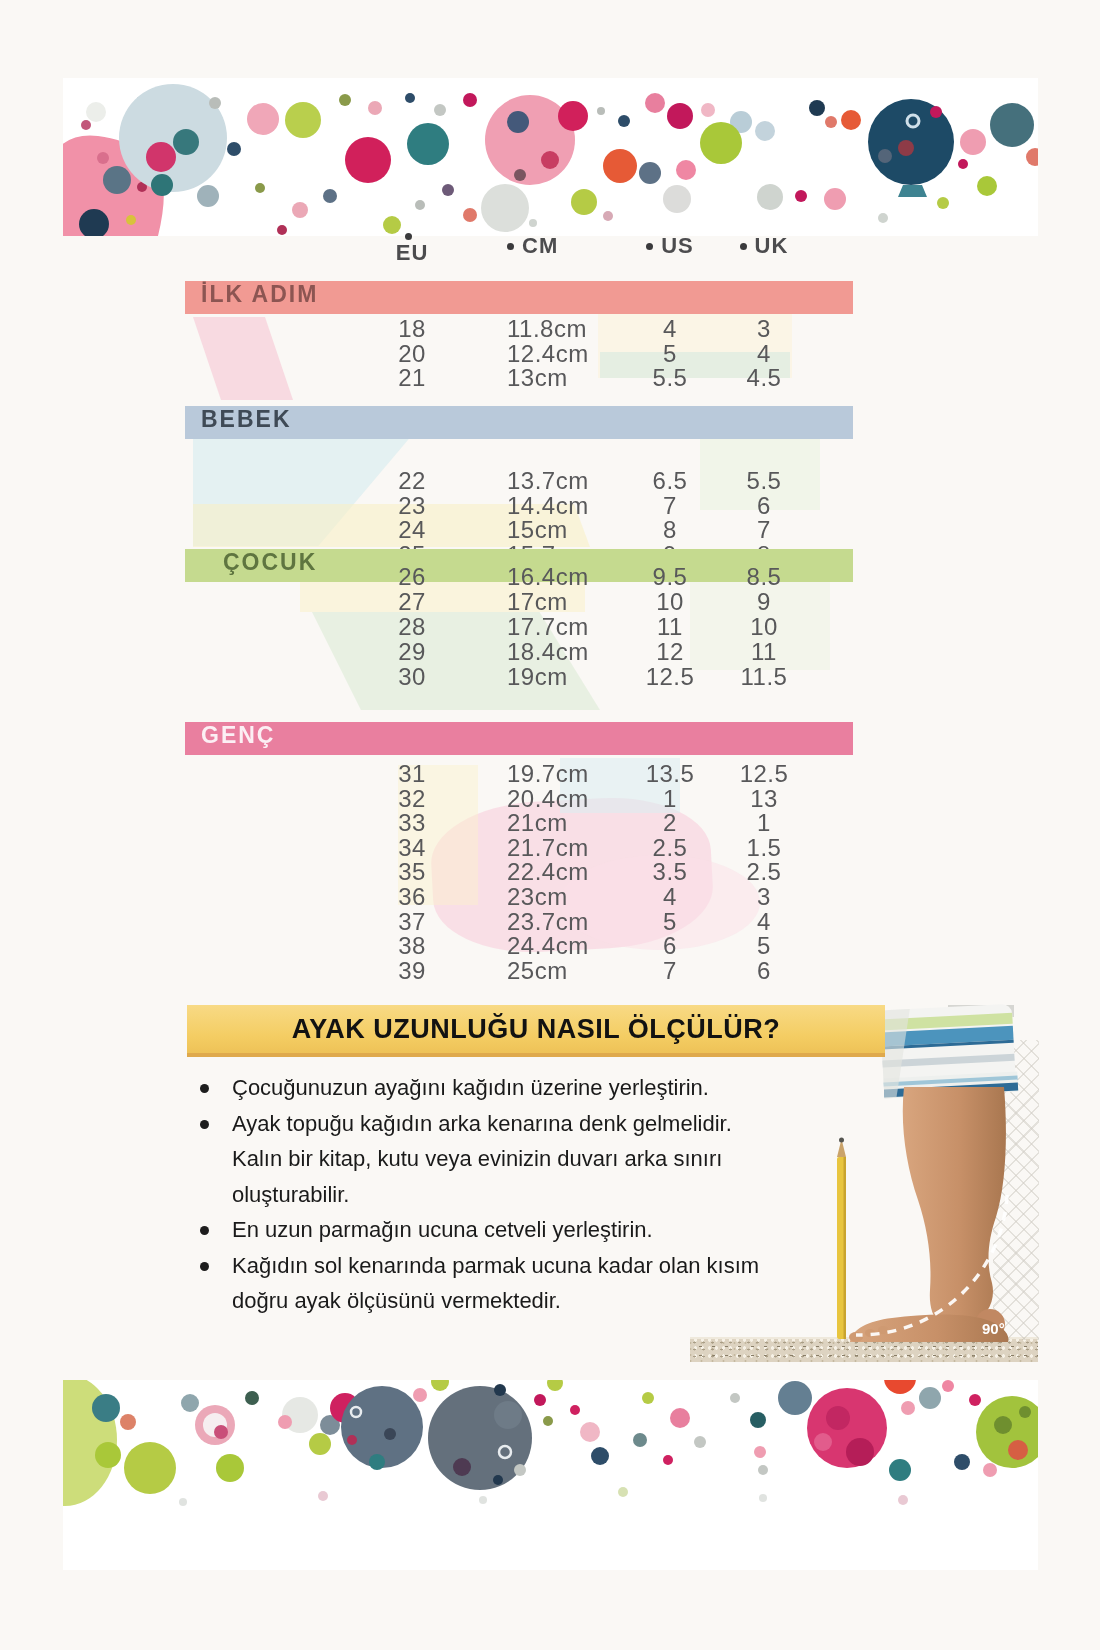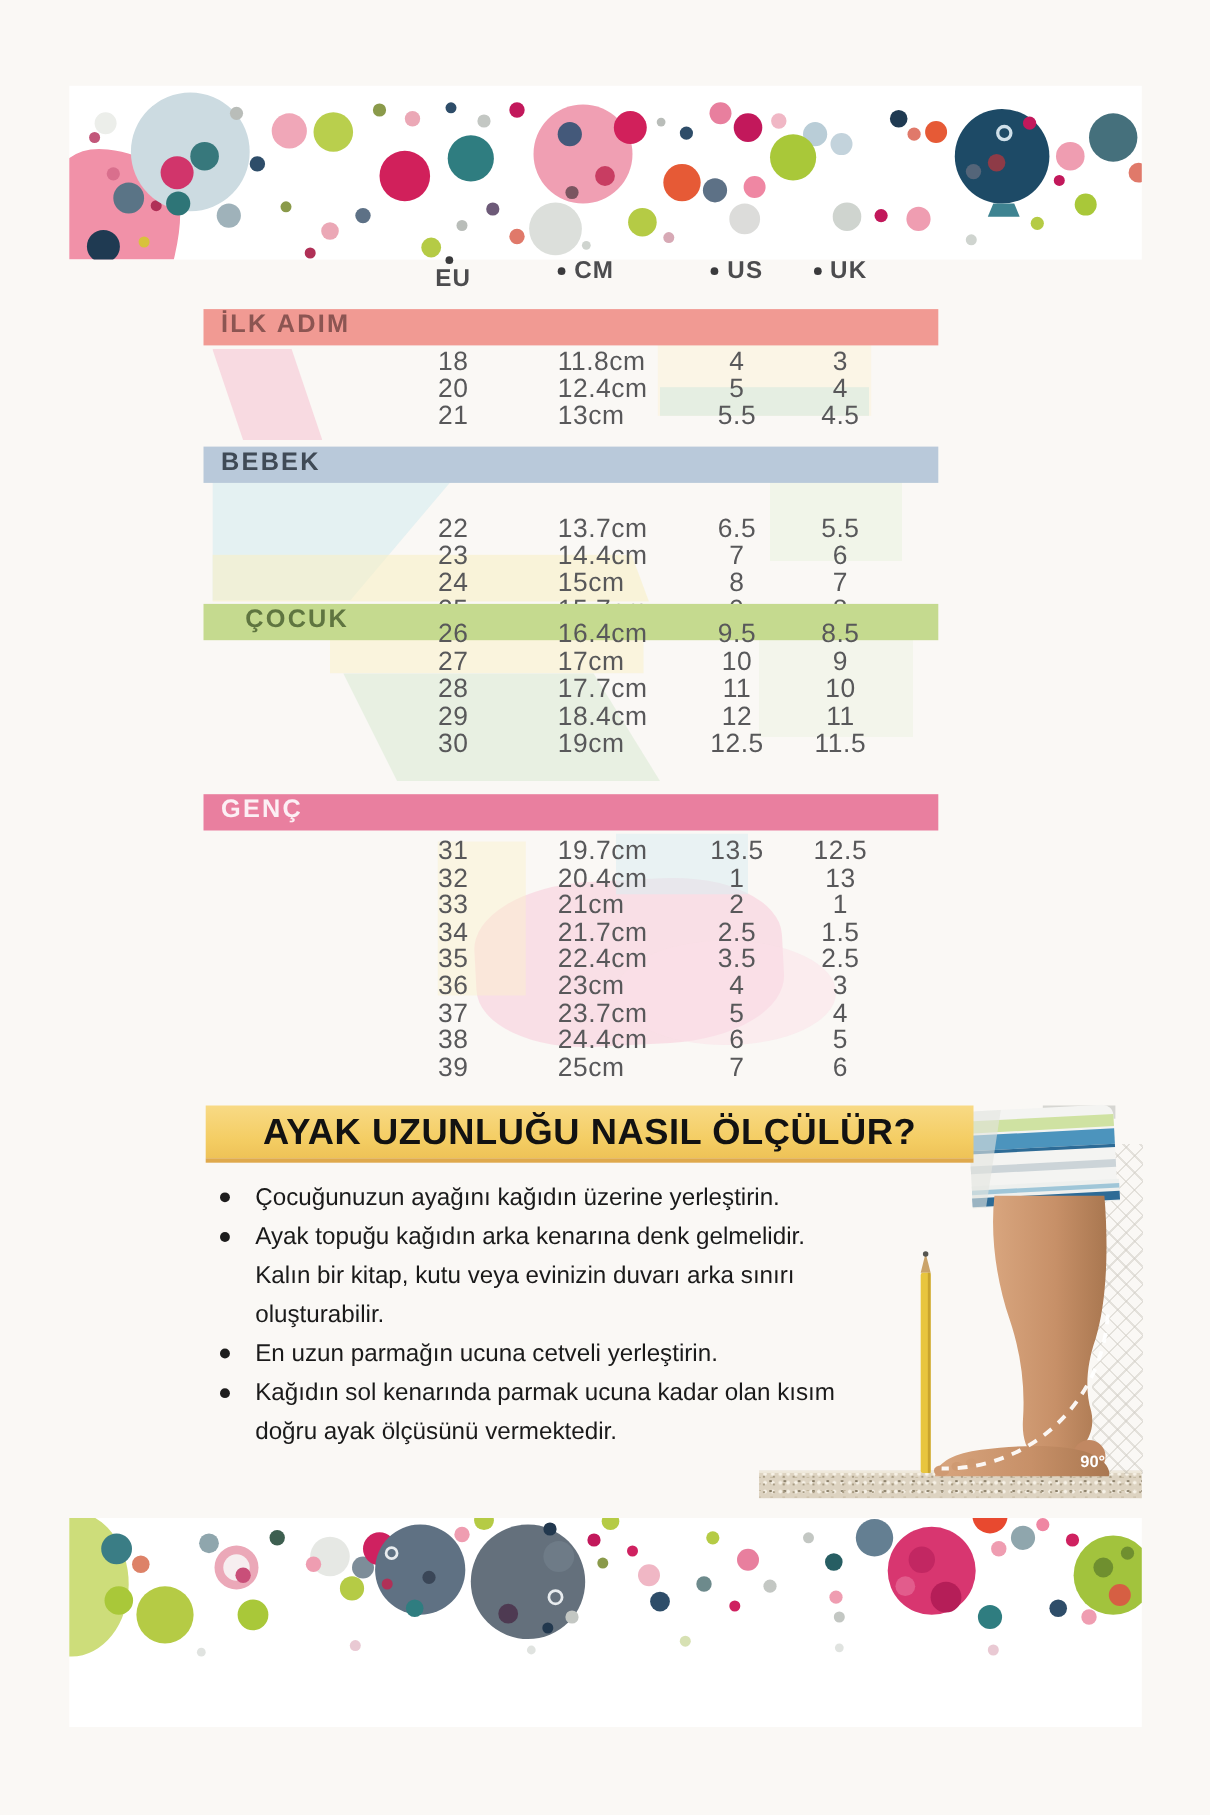--- a/index.html
+++ b/index.html
@@ -28,21 +28,21 @@
   .cuk{left:522px;width:114px;text-align:center;}
   .bar-ilk{background:#f19a93;color:#8c5552;}
   .bar-bebek{background:#b9c9da;color:#3f4a56;}
   .bar-cocuk{background:#c5da8f;color:#5f7540;padding-left:38px;}
   .bar-genc{background:#e97f9f;color:#fceff4;}
   
   #banner{position:absolute;left:187px;top:1005px;width:698px;height:52px;
           background:linear-gradient(180deg,#f8da85 0%,#f4cd63 65%,#eec257 100%);
           border-bottom:4px solid #dfa94c;box-sizing:border-box;
           display:flex;align-items:center;justify-content:center;}
-  #banner .t{font-size:33px;font-weight:bold;color:#121212;letter-spacing:.5px;text-align:center;}
+  #banner .t{font-size:27px;font-weight:bold;color:#121212;letter-spacing:.5px;text-align:center;}
   
   #bullets{position:absolute;left:190px;top:1070px;width:650px;}
   .bitem{position:relative;padding-left:42px;}
   .bdot{position:absolute;left:10px;top:14px;width:9px;height:9px;border-radius:50%;background:#1d1d1d;}
   .bline{font-size:22px;line-height:35.5px;color:#1a1a1a;}
   
   #crosshatch{left:993px;top:1040px;width:46px;height:300px;opacity:.55;
     background:
       repeating-linear-gradient(45deg,rgba(176,171,160,.55) 0 1.6px,transparent 1.6px 11px),
       repeating-linear-gradient(-45deg,rgba(176,171,160,.55) 0 1.6px,transparent 1.6px 11px);}

